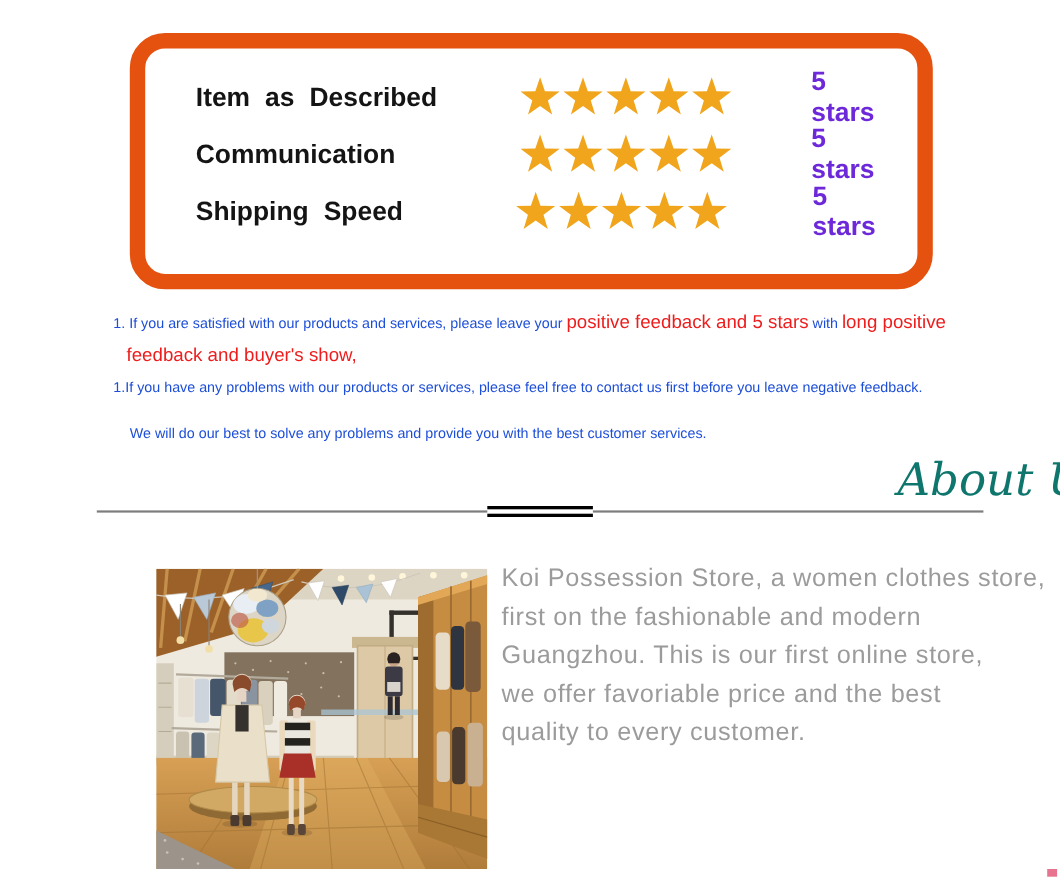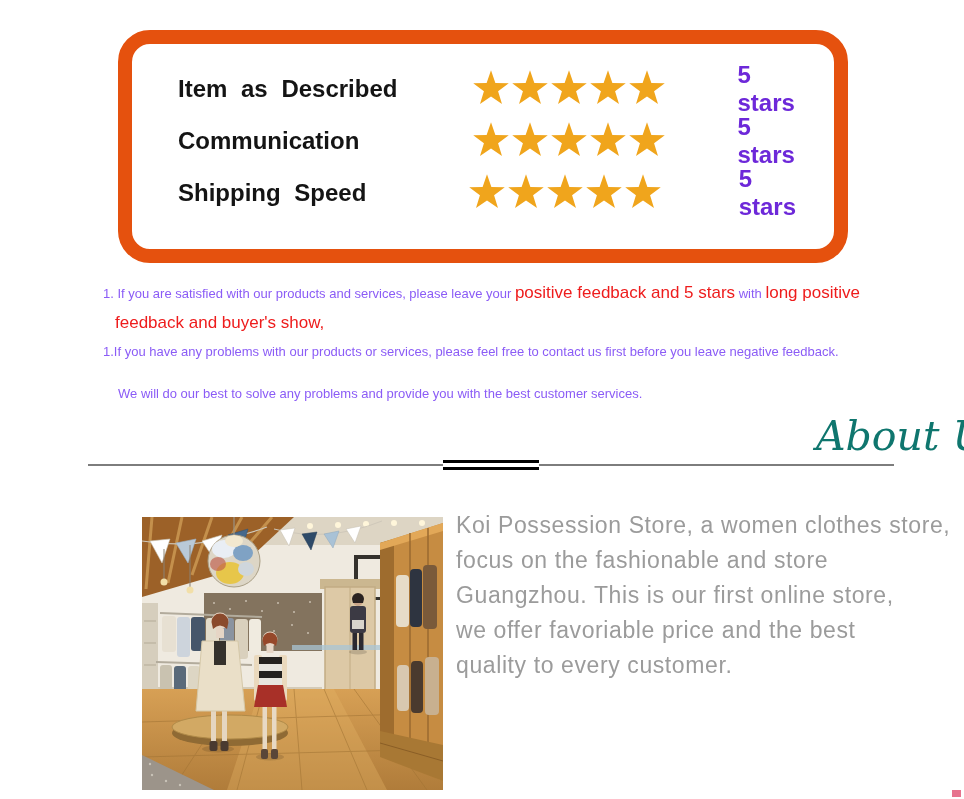--- a/index.html
+++ b/index.html
@@ -20,21 +20,21 @@
   .fb-stars{width:230px;display:flex;align-items:center;}
   .star{width:38px;height:38px;fill:#f0a51c;margin-right:1px;flex:0 0 auto;}
   .fb-value{font-size:24px;font-weight:700;color:#6d28d9;word-spacing:10px;margin-left:38px;}
   .fb-row.r2 .fb-value{margin-left:46px;}
   
   .note-line{position:absolute;white-space:nowrap;font-size:13px;color:#1a1a1a;}
   .l-p1a{left:103px;top:283px;}
   .l-p1b{left:115px;top:313px;}
   .l-p2a{left:103px;top:344px;}
   .l-p2b{left:118px;top:370px;margin-top:16px;}
-  .seg-black{font-size:13px;color:#8b5cf6;text-align:center;}
+  .seg-black{font-size:13px;color:#1d4ed8;text-align:center;}
   .seg-red{font-size:17px;color:#ee1c1c;}
   
   .about-heading{
     position:absolute;left:0;right:0;top:412px;text-align:right;
     font-family:"DejaVu Serif", serif;font-style:italic;font-size:41px;color:#0f766e;
   }
   .divider-line{position:absolute;left:88px;top:464px;width:806px;height:2px;background:#7d7d7d;}
   .heading-underline{
     position:absolute;left:443px;top:460px;width:96px;height:4px;
     border-top:3px solid #000;border-bottom:3px solid #000;background:#fff;
@@ -321,20 +321,20 @@
     <g fill="#c8c2b8">
         <circle cx="10" cy="258" r="1.2"></circle>
         <circle cx="24" cy="264" r="1.2"></circle>
         <circle cx="38" cy="268" r="1.2"></circle>
         <circle cx="8" cy="247" r="1.2"></circle>
       </g>
   </svg>
 
   <div class="about-text">
     <div>Koi Possession Store, a women clothes store,</div>
-    <div>focus on the fashionable and store</div>
+    <div>first on the fashionable and modern</div>
     <div>Guangzhou. This is our first online store,</div>
     <div>we offer favoriable price and the best</div>
     <div>quality to every customer.</div>
   </div>
 
   <div class="corner-mark"></div>
 </div>
 
 </body></html>

